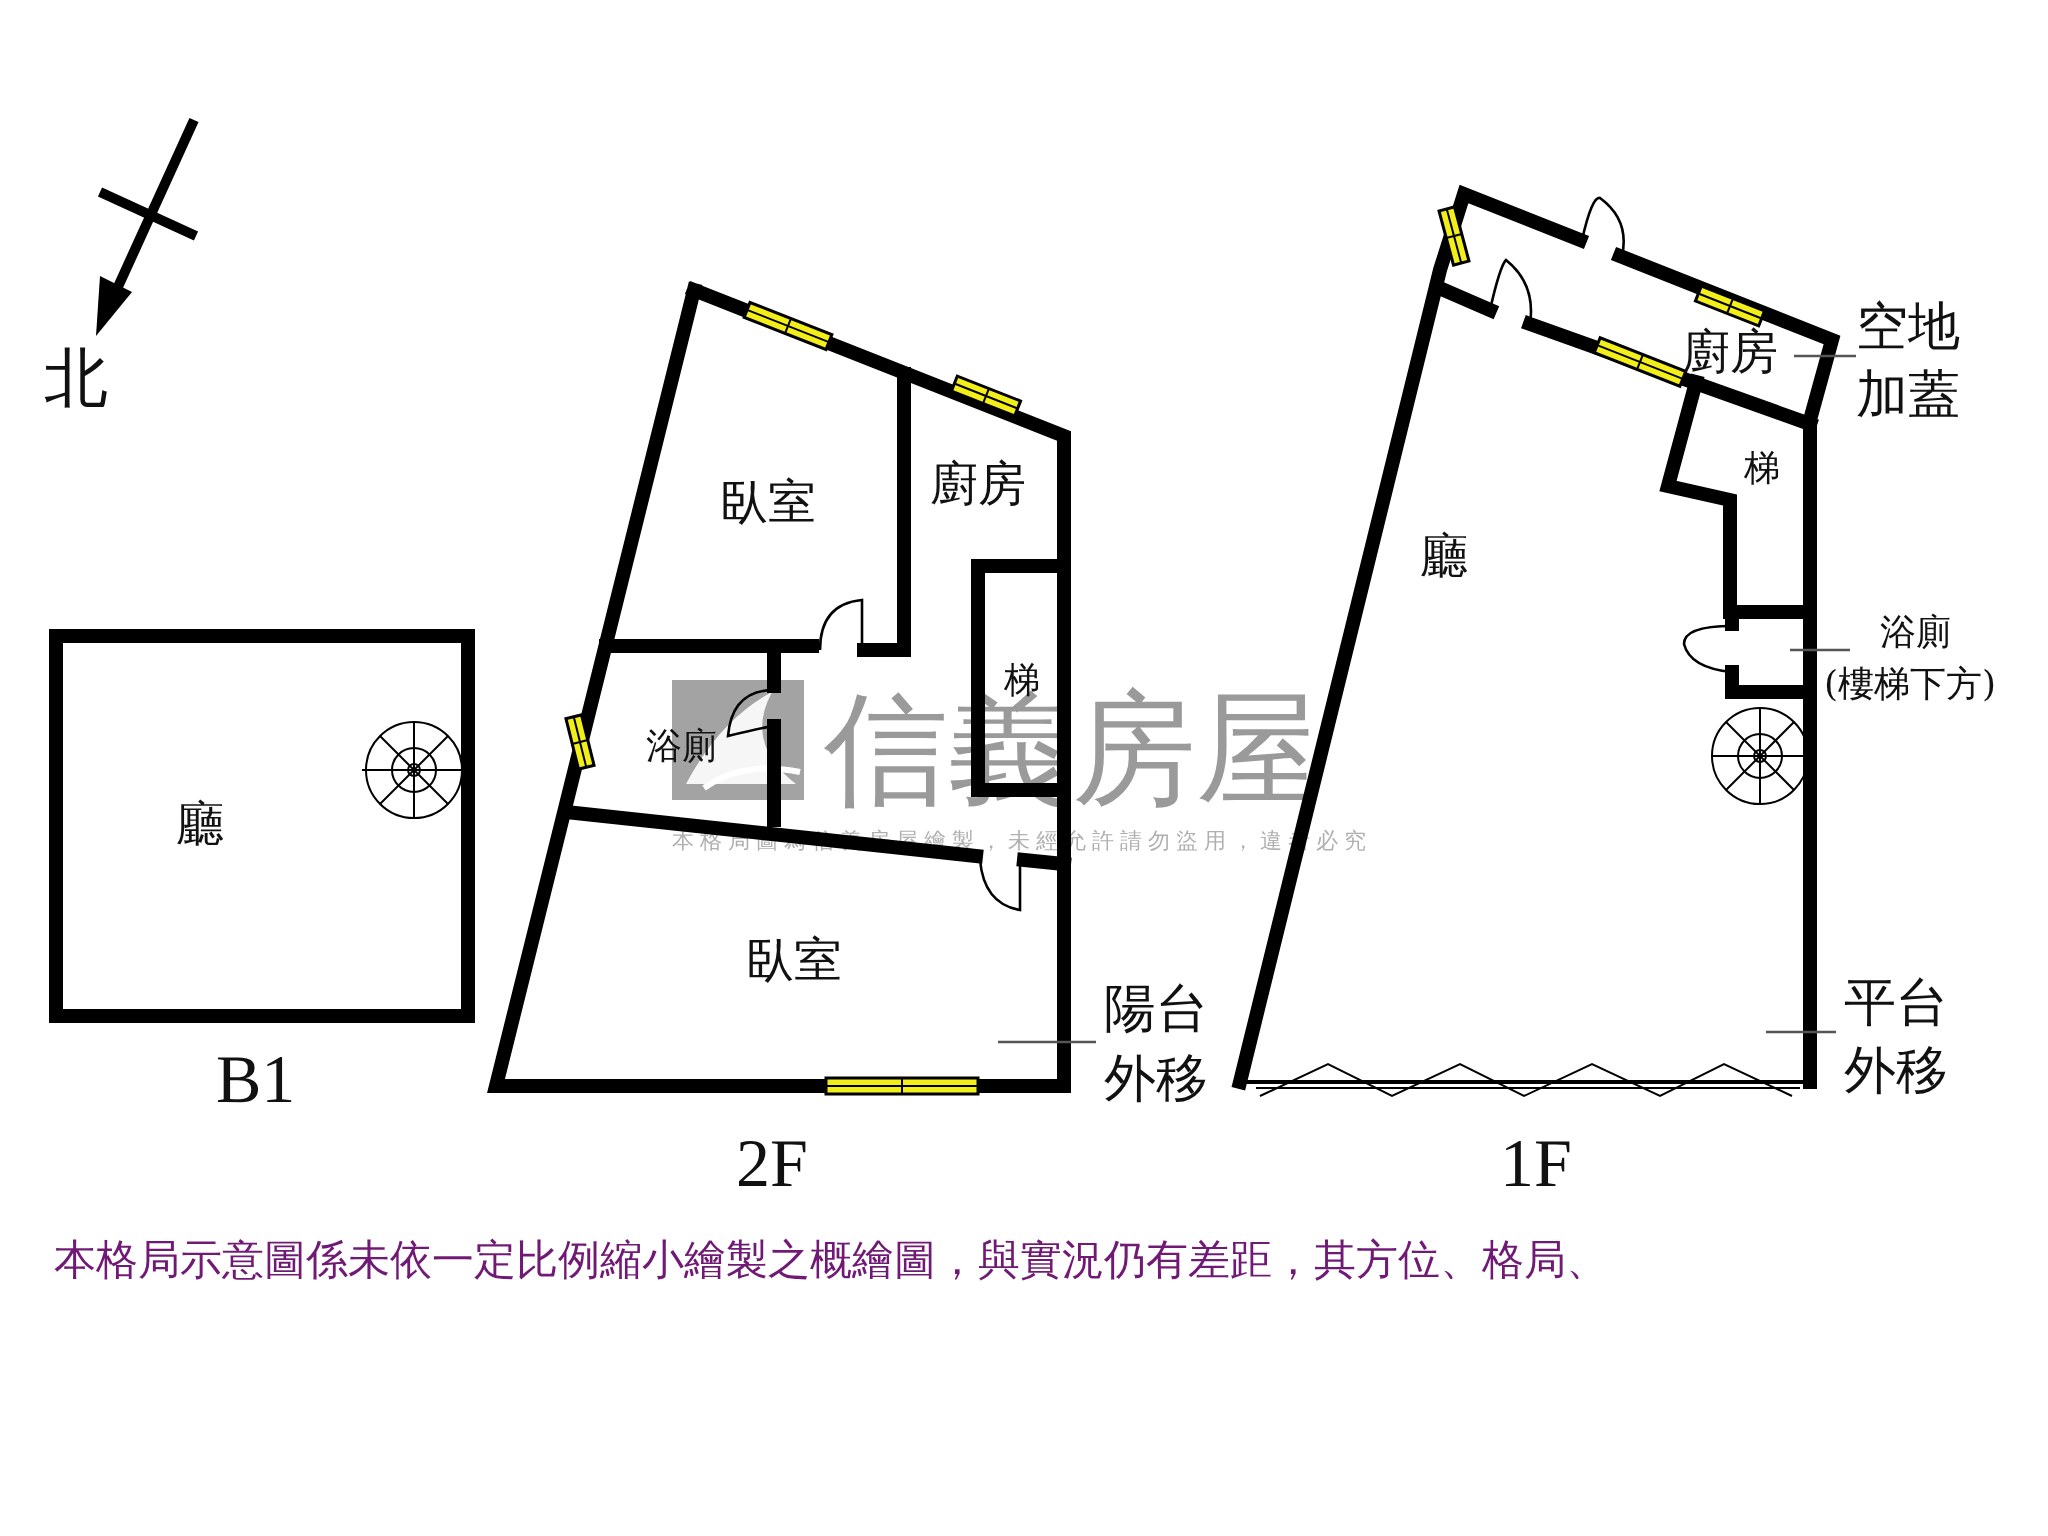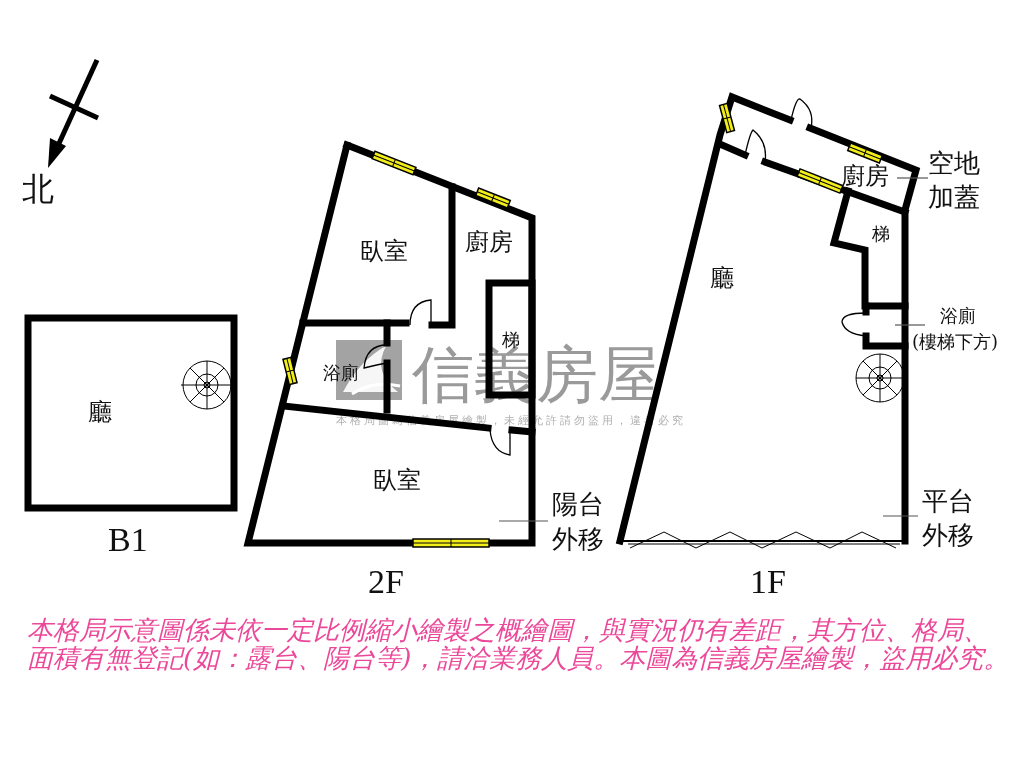--- a/index.html
+++ b/index.html
@@ -8,21 +8,21 @@
     .wall { fill: none; stroke: #000; stroke-width: 7; stroke-linejoin: miter; stroke-linecap: square; }
     .door { fill: none; stroke: #000; stroke-width: 1.3; }
     .window { fill: #f2ee1a; stroke: #000; stroke-width: 1.5; }
     .winline { stroke: #000; stroke-width: 1; }
     .thin { stroke: #000; stroke-width: 1; fill: none; }
     .leader { stroke: #555; stroke-width: 1.2; }
     .room { font-family: "DejaVu Serif", "Liberation Serif", serif; fill: #111; }
     .floor-label { font-family: "Liberation Serif", "DejaVu Serif", serif; fill: #111; }
     .wm { fill: #9a9a9a; font-family: "DejaVu Sans", "Liberation Sans", sans-serif; }
     .wm-small { fill: #b0b0b0; font-family: "DejaVu Sans", "Liberation Sans", sans-serif; letter-spacing: 3px; }
-    .disclaimer { position: absolute; left: 27px; top: 616px; width: 980px; font-family: "DejaVu Serif", "Liberation Serif", serif; font-size: 26px; line-height: 28px; color: #ec4899; font-style: italic; }
+    .disclaimer { position: absolute; left: 27px; top: 616px; width: 980px; font-family: "DejaVu Serif", "Liberation Serif", serif; font-size: 21px; line-height: 28px; color: #701a75; }
     .disclaimer div { white-space: nowrap; }
   </style>
 </head>
 <body>
 
 <svg class="plan" viewBox="0 0 1024 768">
 
   <g>
     <rect x="336" y="340" width="66" height="60" fill="#a3a3a3"></rect>
     <path d="M343 392 Q360 360 386 346 Q372 372 398 392" fill="#fff" opacity="0.9"></path>
@@ -168,14 +168,13 @@
     <line class="leader" x1="883" y1="516" x2="918" y2="516"></line>
     <text class="room" x="922" y="510" font-size="26">平台</text>
     <text class="room" x="922" y="544" font-size="26">外移</text>
 
     <text class="floor-label" x="750" y="593" font-size="34">1F</text>
   </g>
 </svg>
 
 <div class="disclaimer">
   <div>本格局示意圖係未依一定比例縮小繪製之概繪圖，與實況仍有差距，其方位、格局、</div>
-  <div>面積有無登記(如：露台、陽台等)，請洽業務人員。本圖為信義房屋繪製，盜用必究。</div>
 </div>
 
 </body></html>

